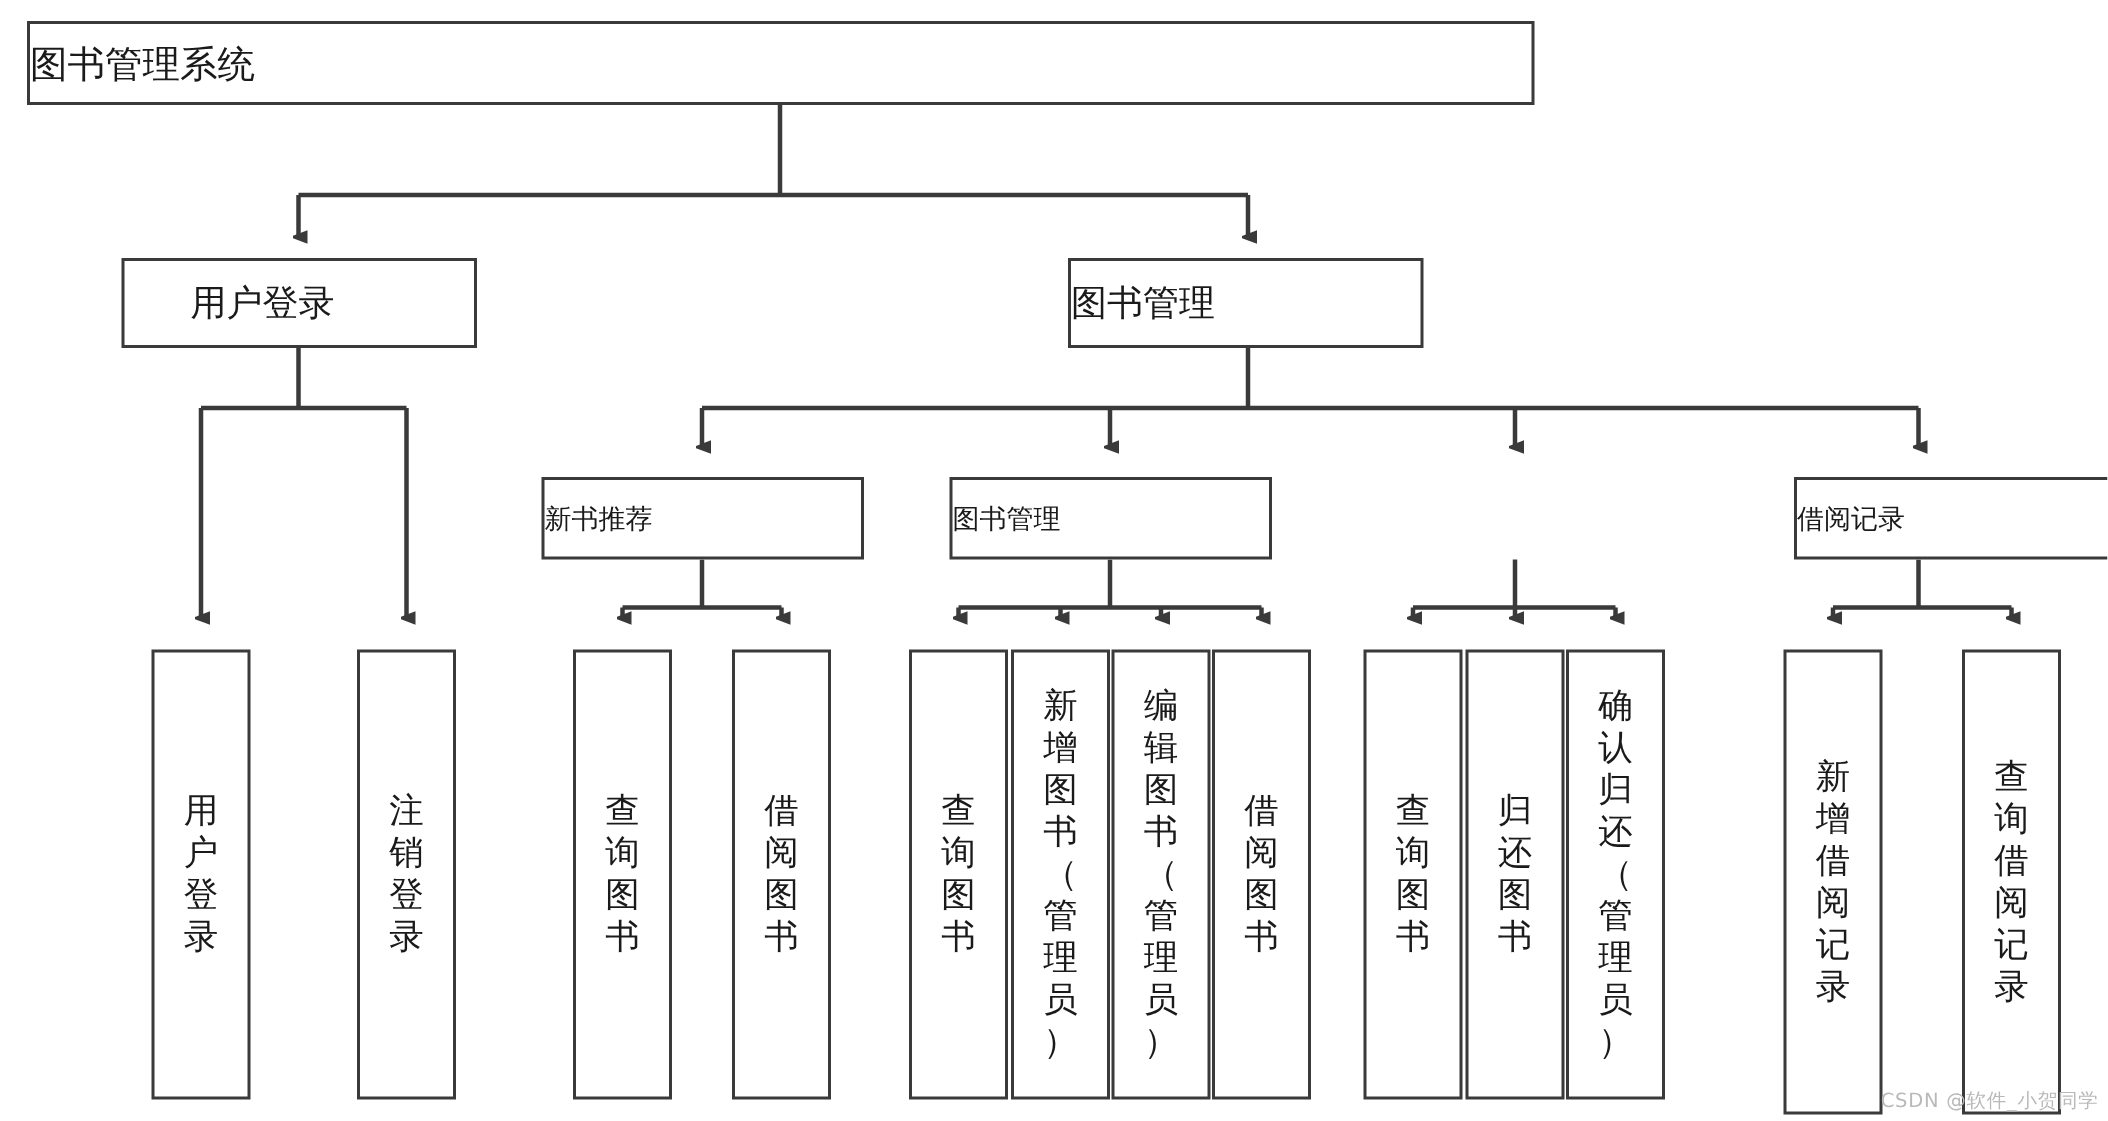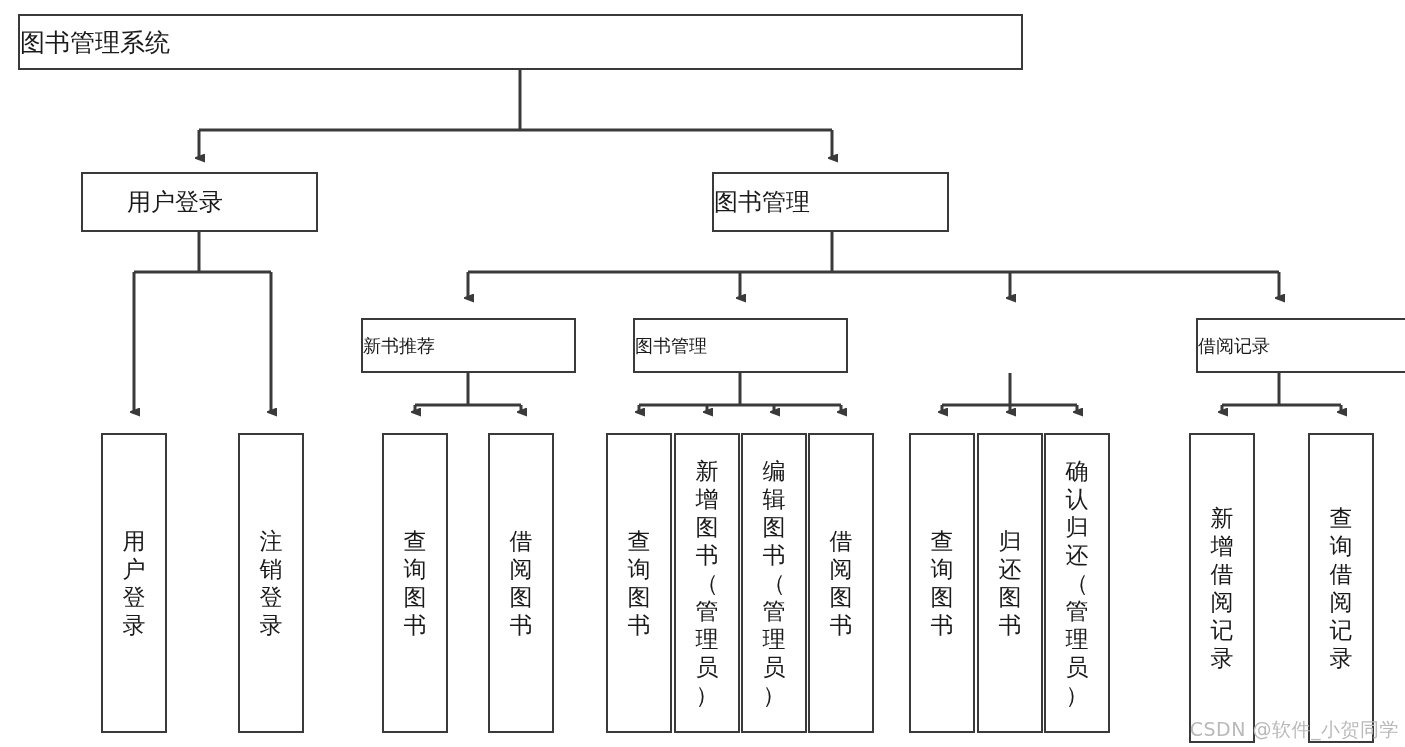--- a/index.html
+++ b/index.html
@@ -59,21 +59,21 @@
     display: flex;
     width: 100%;
     height: 100%;
     align-items: center;
     justify-content: center;
   }
   .watermark {
     position: absolute;
     right: 6px;
     bottom: 4px;
-    font-size: 19px;
+    font-size: 13px;
     color: #b9b9b9;
     white-space: nowrap;
     letter-spacing: 0.5px;
   }
 </style>
 </head>
 <body>
 
 <div id="canvas">
 

